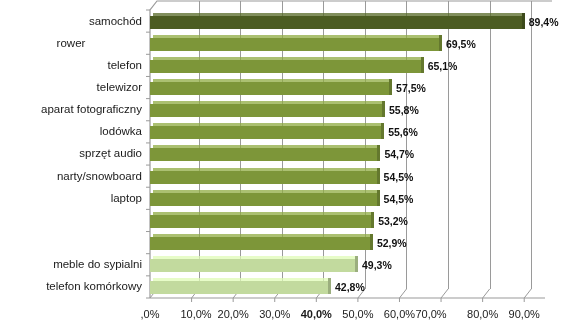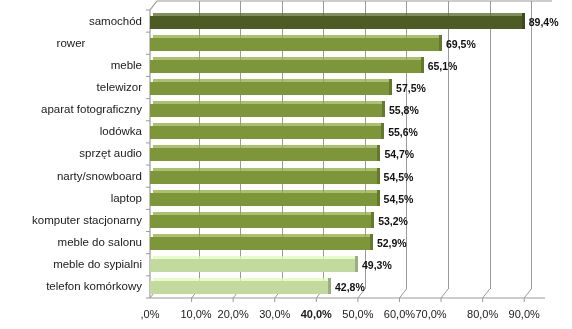--- a/index.html
+++ b/index.html
@@ -94,29 +94,27 @@
         <line x1="146" y1="231.53846153846155" x2="150" y2="231.53846153846155" stroke="#9a9a9a" stroke-width="1"></line>
         <line x1="146" y1="253.69230769230768" x2="150" y2="253.69230769230768" stroke="#9a9a9a" stroke-width="1"></line>
         <line x1="146" y1="275.8461538461538" x2="150" y2="275.8461538461538" stroke="#9a9a9a" stroke-width="1"></line>
         <line x1="146" y1="298" x2="150" y2="298" stroke="#9a9a9a" stroke-width="1"></line>
       </g>
   </svg>
 
   <div class="cat-labels" id="cat-labels">
       <div class="cat-label" style="top: 15px;">samochód</div>
       <div class="cat-label" style="top: 37px; text-align: center;">rower</div>
-      <div class="cat-label" style="top: 59px;">meble</div>
+      <div class="cat-label" style="top: 59px;">telefon</div>
       <div class="cat-label" style="top: 103px;">aparat fotograficzny</div>
       <div class="cat-label" style="top: 81px;">telewizor</div>
       <div class="cat-label" style="top: 125px;">lodówka</div>
       <div class="cat-label" style="top: 147px;">sprzęt audio</div>
       <div class="cat-label" style="top: 170px;">narty/snowboard</div>
       <div class="cat-label" style="top: 192px;">laptop</div>
-      <div class="cat-label" style="top: 214px;">komputer stacjonarny</div>
-      <div class="cat-label" style="top: 236px;">meble do salonu</div>
       <div class="cat-label" style="top: 280px;">telefon komórkowy</div>
       <div class="cat-label" style="top: 258px;">meble do sypialni</div>
     </div>
   <div class="plot" id="plot">
       <div class="tick-label" style="left: 120px; width: 60px; top: 308px;">,0%</div>
       <div class="gridline" style="left: 198.579px; top: 1px; height: 288px;"></div>
       <div class="tick-label" style="left: 166px; width: 60px; top: 308px;">10,0%</div>
       <div class="gridline" style="left: 240.158px; top: 1px; height: 288px;"></div>
       <div class="tick-label" style="left: 203.158px; width: 60px; top: 308px;">20,0%</div>
       <div class="gridline" style="left: 281.737px; top: 1px; height: 288px;"></div>

